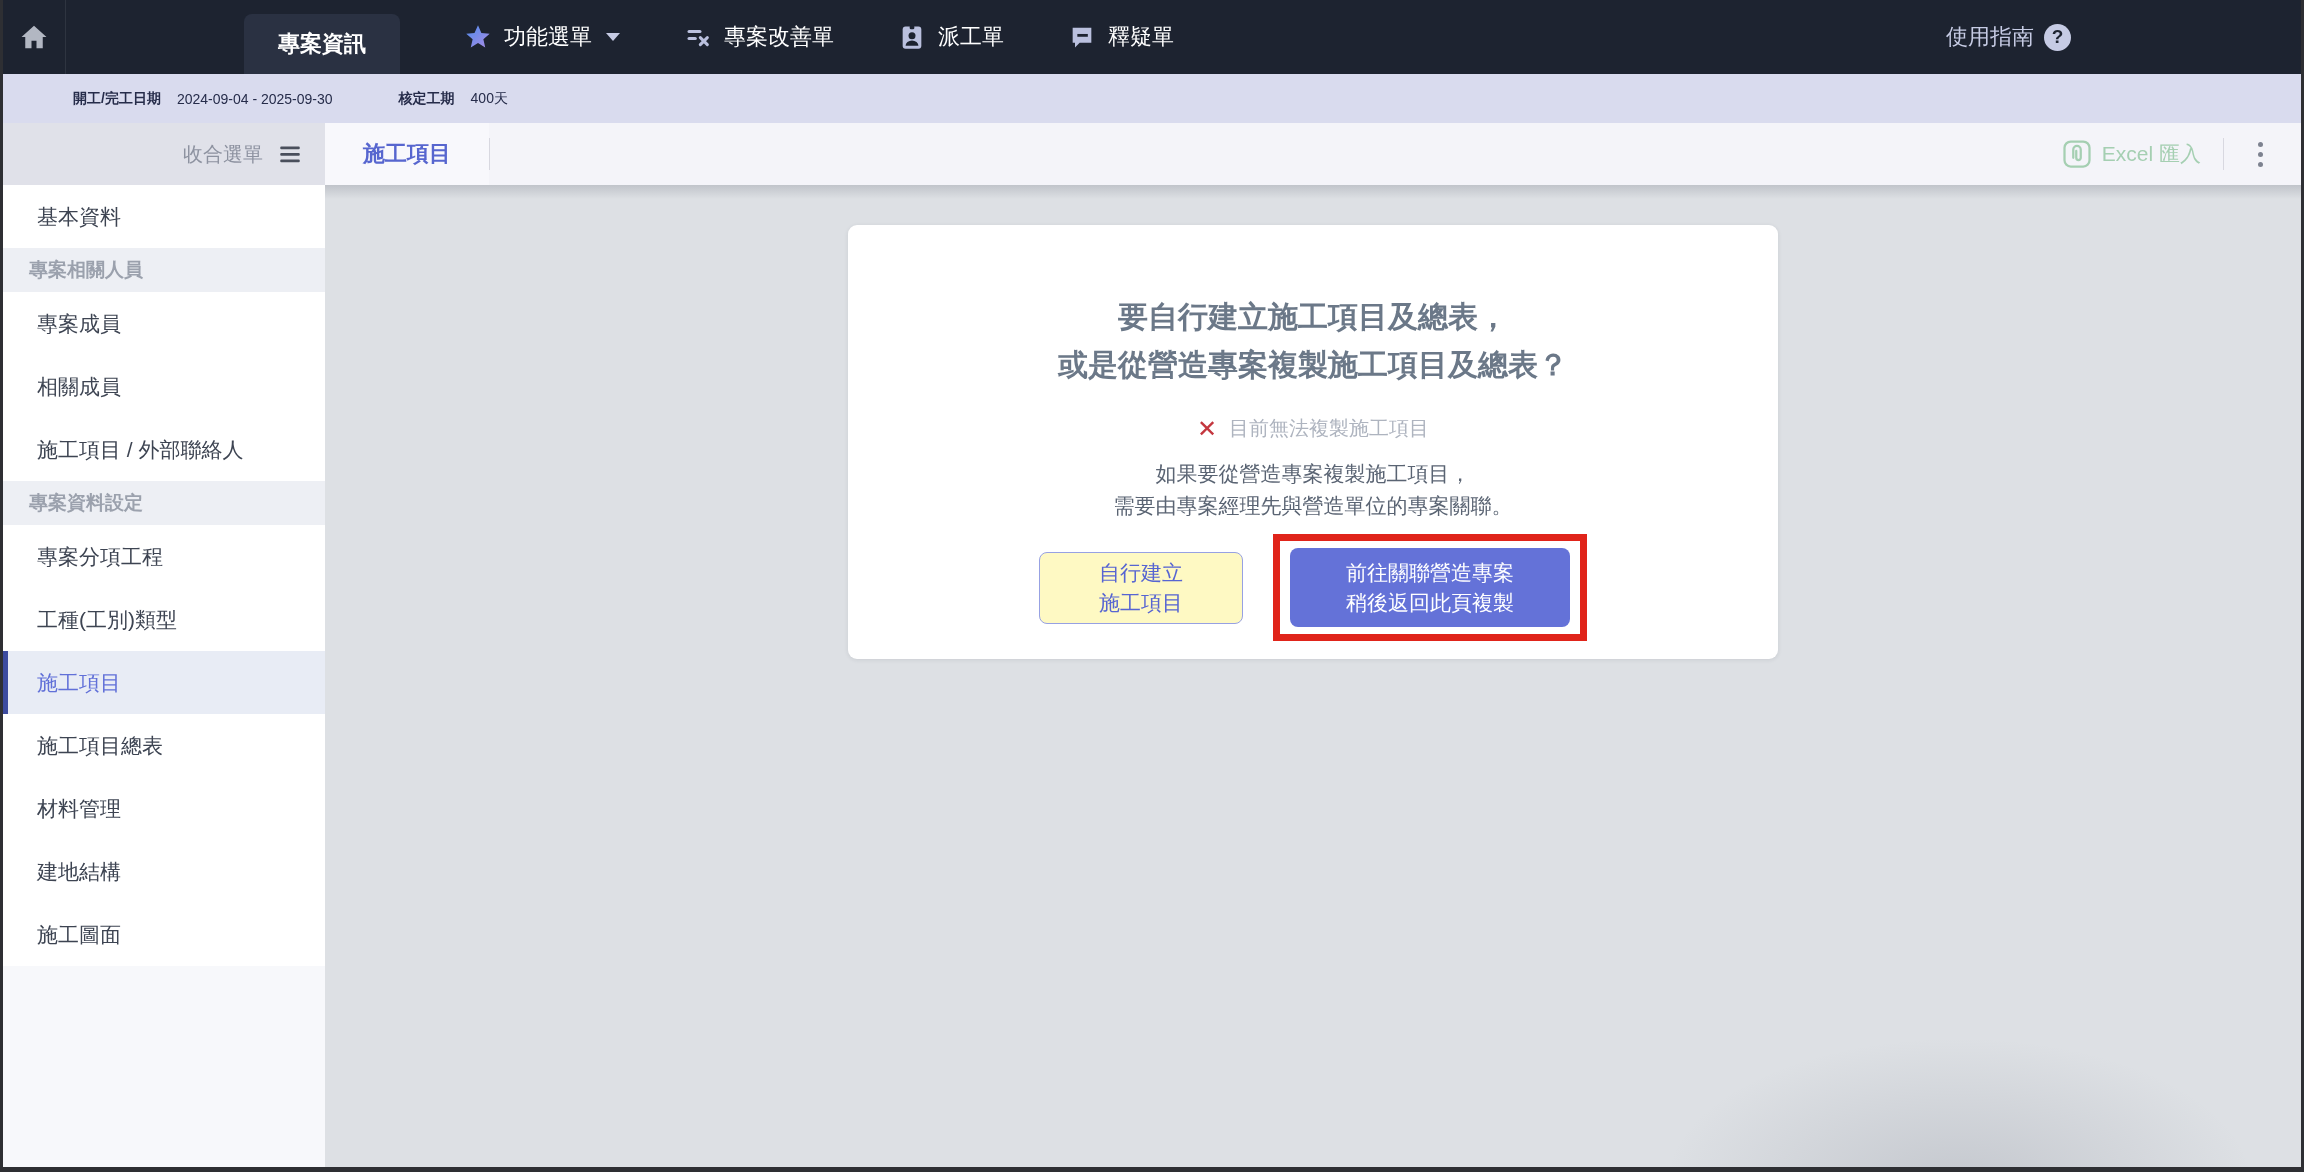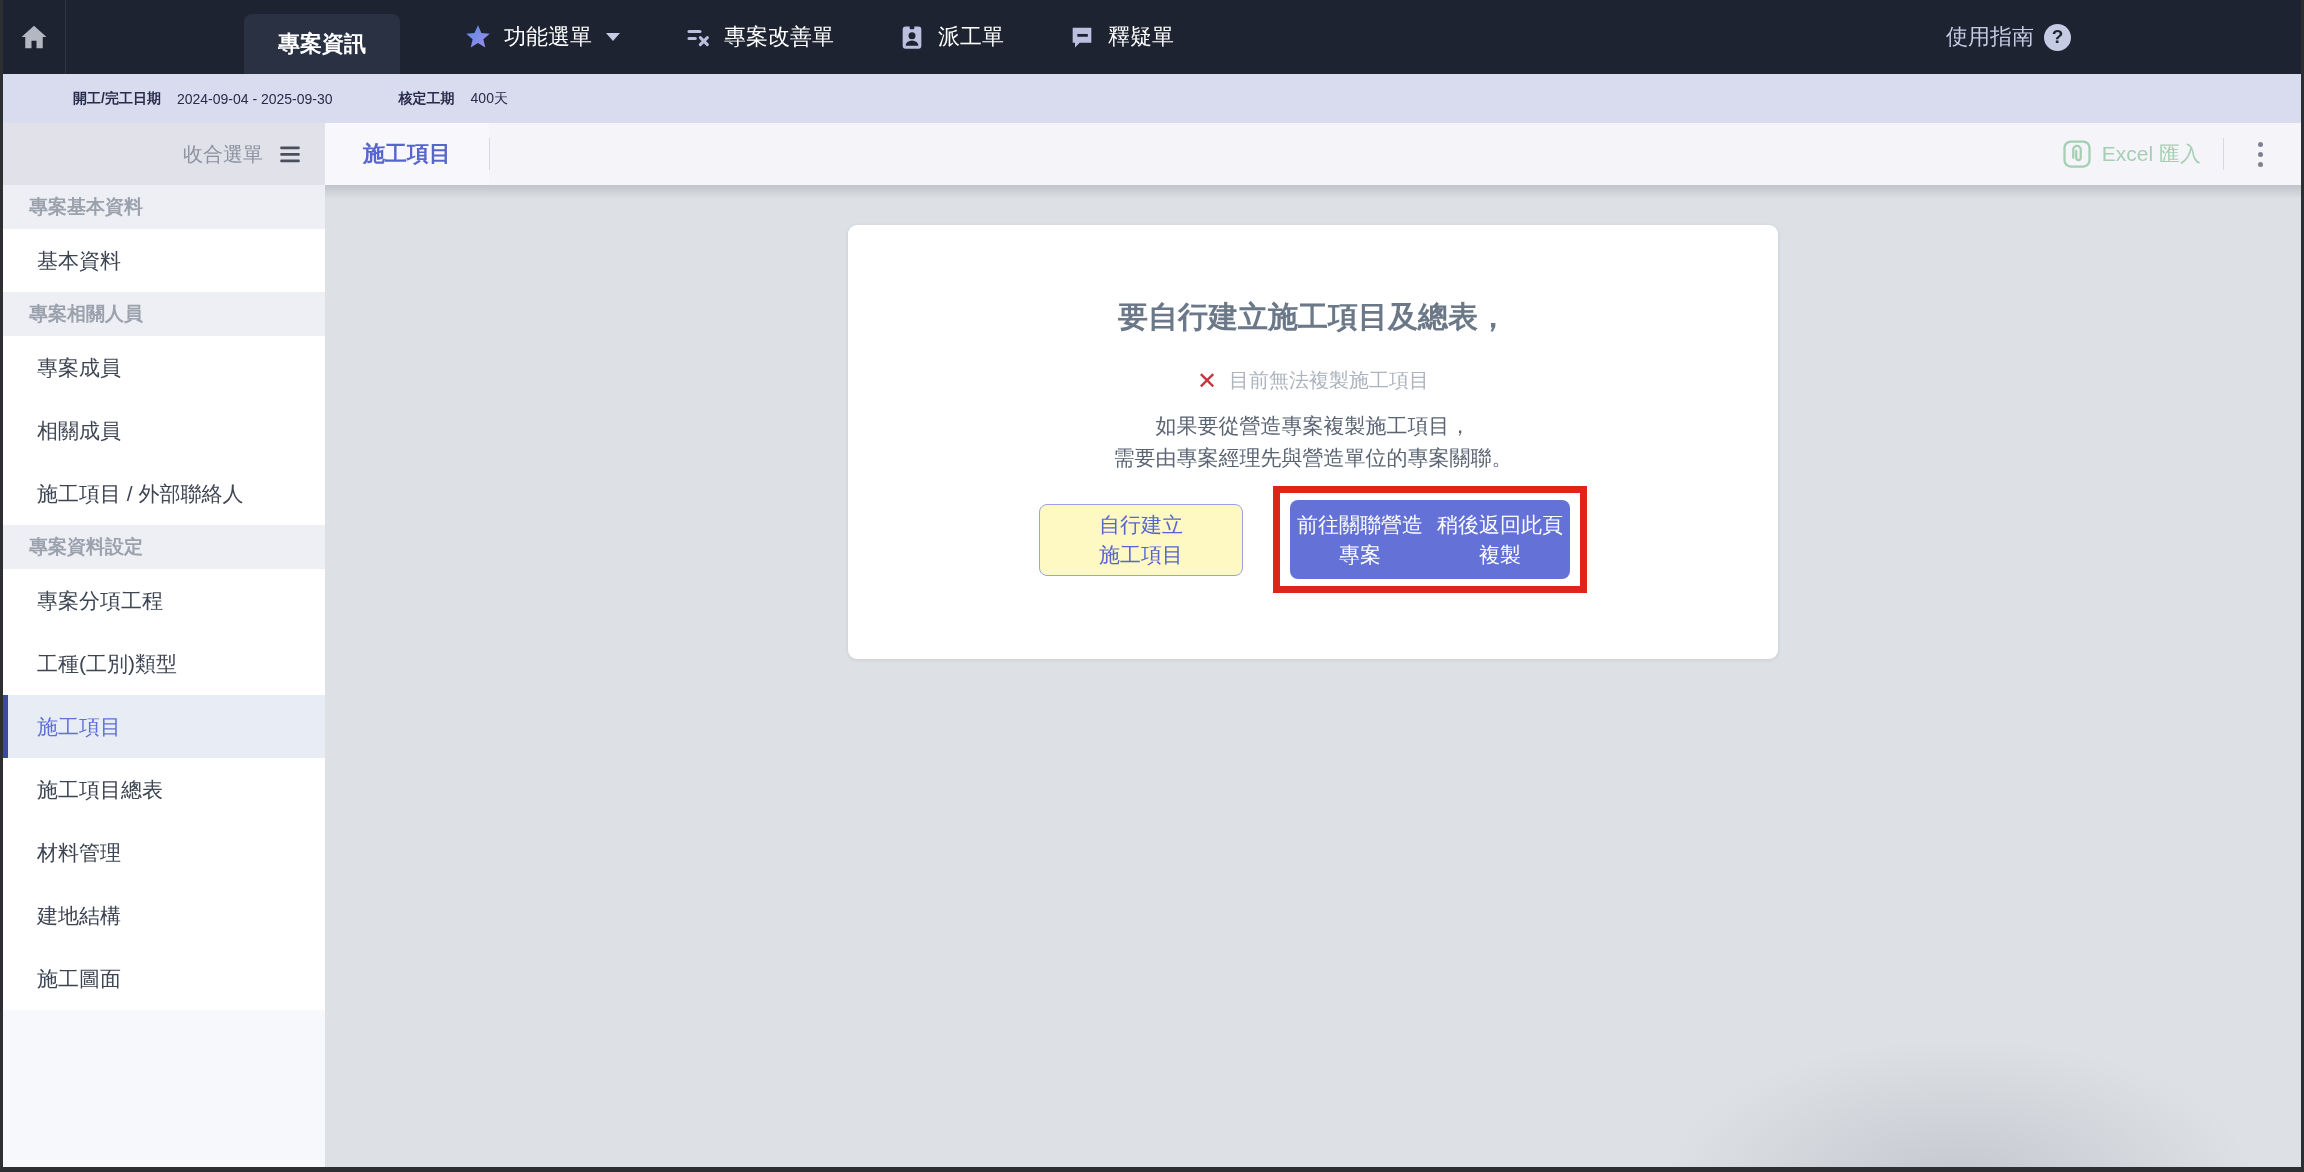--- a/index.html
+++ b/index.html
@@ -69,21 +69,21 @@
   .warn-row{ margin-top:26px; display:flex; align-items:center; gap:12px; font-size:20px; color:#aeb4bf; }
   .warn-x{ color:#c4373f; font-size:24px; font-weight:bold; line-height:1; }
   .desc{ margin-top:16px; text-align:center; color:#5a6473; font-size:21px; line-height:32px; }
   .btn-row{ margin-top:12px; display:flex; align-items:center; gap:30px; }
   .btn-outline{ width:204px; height:72px; background:#fef9c3; border:1px solid #97a1e3; border-radius:8px;
                 color:#5765d2; font-size:21px; line-height:30px; font-family:inherit; cursor:pointer;
                 display:flex; flex-direction:column; align-items:center; justify-content:center; }
   .red-annotation{ border:7px solid #e0241a; padding:7px 10px; }
   .btn-fill{ width:280px; height:79px; background:#6472d8; border:none; border-radius:8px;
              color:#ffffff; font-size:21px; line-height:30px; font-weight:500; font-family:inherit; cursor:pointer;
-             display:flex; align-items:center; justify-content:center; }
+             display:flex; flex-direction:column; align-items:center; justify-content:center; }
 
   svg{ display:block; }
 </style>
 </head>
 <body>
 
 <div class="page">
 
   <header class="topnav">
     <div class="home-btn">
@@ -175,21 +175,20 @@
         <i></i>
           <i></i>
           <i></i>
       </div>
     </div>
   </div>
 
   <div class="body-row">
 
     <aside class="sidebar">
-      <div class="strip">專案基本資料</div>
       <div class="item">基本資料</div>
 
       <div class="strip">專案相關人員</div>
       <div class="item">專案成員</div>
       <div class="item">相關成員</div>
       <div class="item">施工項目 / 外部聯絡人</div>
 
       <div class="strip">專案資料設定</div>
       <div class="item">專案分項工程</div>
       <div class="item">工種(工別)類型</div>
@@ -197,20 +196,21 @@
       <div class="item">施工項目總表</div>
       <div class="item">材料管理</div>
       <div class="item">建地結構</div>
       <div class="item">施工圖面</div>
     </aside>
 
     <main class="content">
       <section class="card">
         <div class="card-title">
           <div>要自行建立施工項目及總表，</div>
+          <div>或是從營造專案複製施工項目及總表？</div>
         </div>
         <div class="warn-row">
           <span class="warn-x">✕</span>
           <span>目前無法複製施工項目</span>
         </div>
         <div class="desc">
           <div>如果要從營造專案複製施工項目，</div>
           <div>需要由專案經理先與營造單位的專案關聯。</div>
         </div>
         <div class="btn-row">

